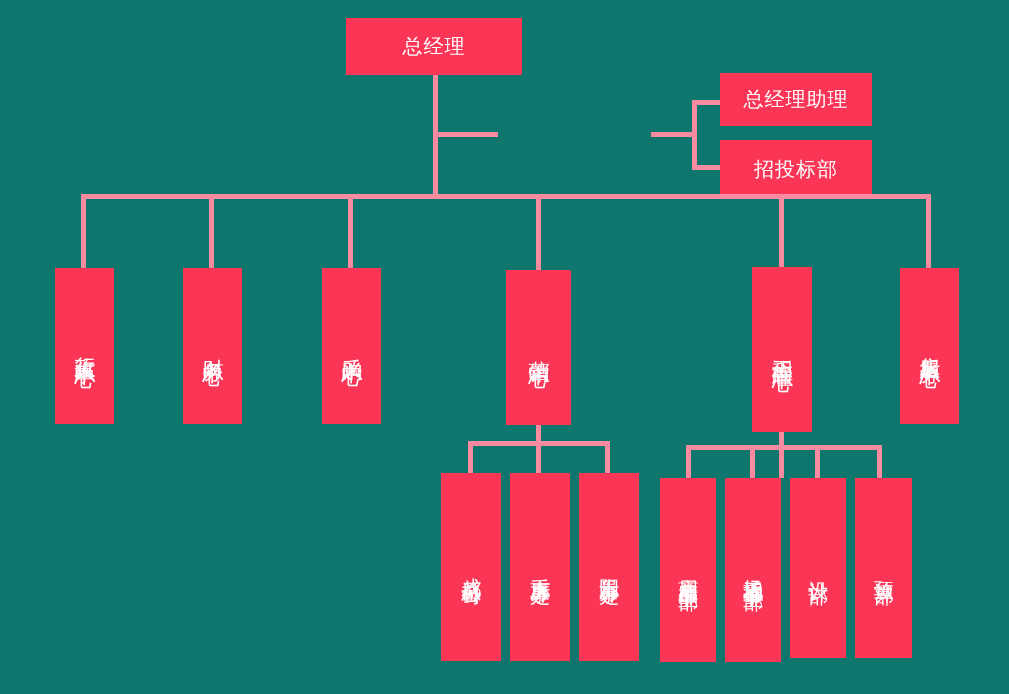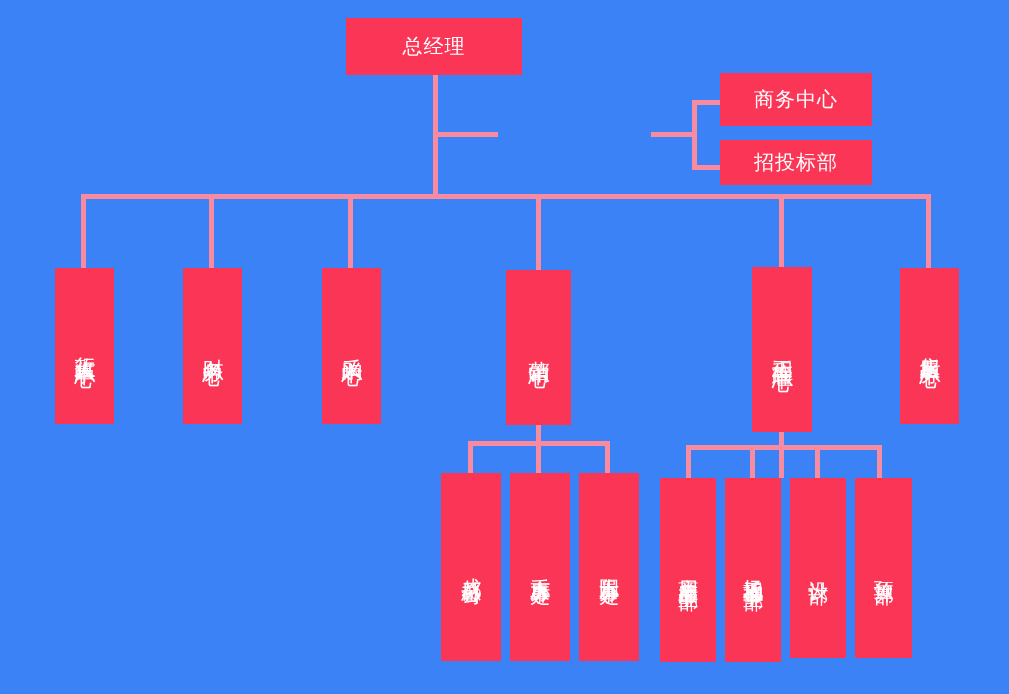--- a/index.html
+++ b/index.html
@@ -7,21 +7,21 @@
     padding: 0;
     background: #ffffff;
   }
   body {
     font-family: "DejaVu Sans", sans-serif;
   }
   #chart-root {
     position: relative;
     width: 1009px;
     height: 694px;
-    background: #3b82f6;
+    background: #0f766e;
     overflow: hidden;
   }
   .node {
     position: absolute;
     background: #fb3556;
     color: #ffffff;
     display: flex;
     align-items: center;
     justify-content: center;
     box-sizing: border-box;
@@ -57,22 +57,22 @@
   <div class="conn" style="left:433px; top:75px; width:5px; height:124px;"></div>
 
   <div class="conn" style="left:436px; top:132px; width:62px; height:5px;"></div>
 
 
   <div class="conn" style="left:651px; top:132px; width:46px; height:5px;"></div>
   <div class="conn" style="left:692px; top:100px; width:5px; height:70px;"></div>
   <div class="conn" style="left:692px; top:100px; width:30px; height:5px;"></div>
   <div class="conn" style="left:692px; top:165px; width:30px; height:5px;"></div>
 
-  <div class="node horiz" style="left:720px; top:73px; width:152px; height:53px;">商务中心</div>
-  <div class="node horiz" style="left:720px; top:140px; width:152px; height:45px;">招投标部</div>
+  <div class="node horiz" style="left:720px; top:73px; width:152px; height:53px;">总经理助理</div>
+  <div class="node horiz" style="left:720px; top:140px; width:152px; height:59px;">招投标部</div>
 
   <div class="conn" style="left:81px; top:194px; width:850px; height:5px;"></div>
 
   <div class="conn" style="left:81px; top:194px; width:5px; height:74px;"></div>
   <div class="conn" style="left:209px; top:194px; width:5px; height:74px;"></div>
   <div class="conn" style="left:348px; top:194px; width:5px; height:74px;"></div>
   <div class="conn" style="left:536px; top:194px; width:5px; height:76px;"></div>
   <div class="conn" style="left:779px; top:194px; width:5px; height:73px;"></div>
   <div class="conn" style="left:926px; top:194px; width:5px; height:74px;"></div>
 

